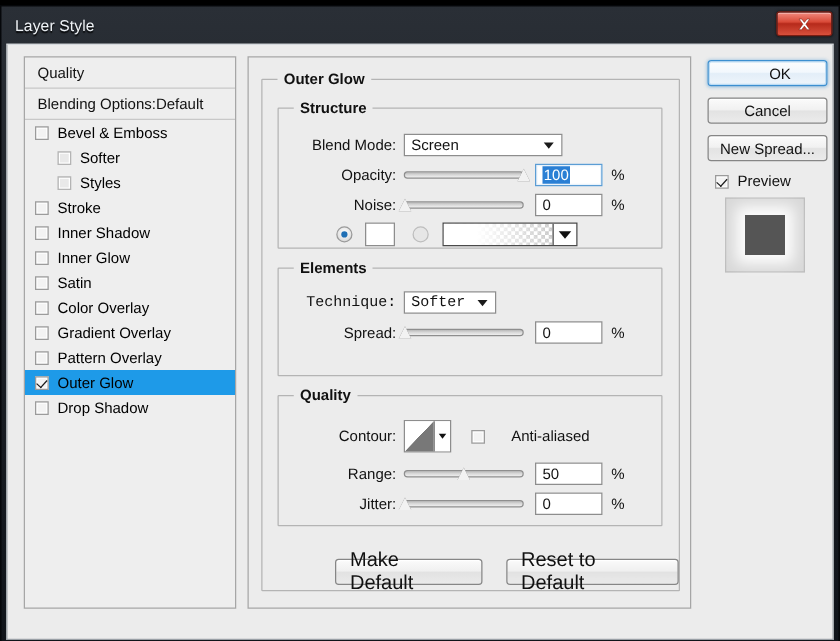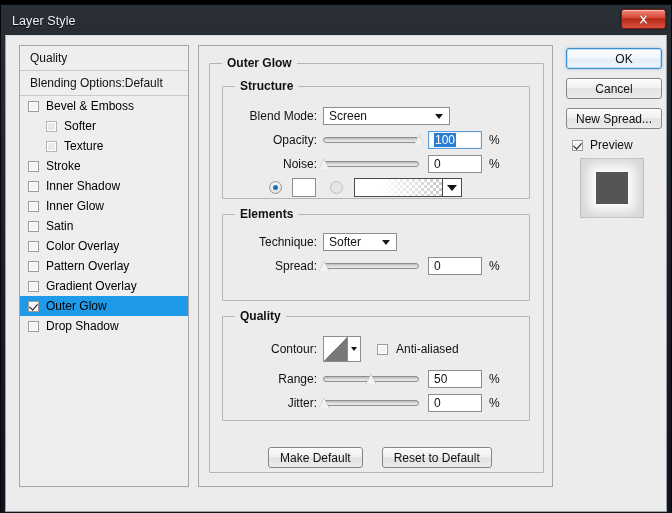--- a/index.html
+++ b/index.html
@@ -311,21 +311,21 @@
   .aa-wrap { display: flex; align-items: center; cursor: pointer; }
   .aa-wrap .t { font-size: 12px; color: #111; margin-left: 7px; }
 
   
   .defbtn {
     height: 21px;
     padding: 0 11px;
     background: linear-gradient(to bottom, #fbfbfb 0%, #f0f0f0 46%, #e2e2e2 52%, #eaeaea 100%);
     border: 1px solid #868686;
     border-radius: 3px;
-    font-size: 12px; color: #111;
+    font-size: 16px; color: #111;
     display: flex; align-items: center; justify-content: center;
     cursor: pointer;
     box-shadow: inset 0 1px 0 #ffffff;
   }
 
   
   #right-col {
     position: absolute;
     left: 560px; top: 12px;
     width: 98px;
@@ -389,21 +389,21 @@
       <div class="style-row">
         <span class="cbx"></span>
         <span>Bevel &amp; Emboss</span>
       </div>
       <div class="style-row indent">
         <span class="cbx dim"></span>
         <span>Softer</span>
       </div>
       <div class="style-row indent">
         <span class="cbx dim"></span>
-        <span>Texture</span>
+        <span>Styles</span>
       </div>
       <div class="style-row">
         <span class="cbx"></span>
         <span>Stroke</span>
       </div>
       <div class="style-row">
         <span class="cbx"></span>
         <span>Inner Shadow</span>
       </div>
       <div class="style-row">
@@ -413,25 +413,25 @@
       <div class="style-row">
         <span class="cbx"></span>
         <span>Satin</span>
       </div>
       <div class="style-row">
         <span class="cbx"></span>
         <span>Color Overlay</span>
       </div>
       <div class="style-row">
         <span class="cbx"></span>
+        <span>Gradient Overlay</span>
+      </div>
+      <div class="style-row">
+        <span class="cbx"></span>
         <span>Pattern Overlay</span>
-      </div>
-      <div class="style-row">
-        <span class="cbx"></span>
-        <span>Gradient Overlay</span>
       </div>
       <div class="style-row selected">
         <span class="cbx checked"></span>
         <span>Outer Glow</span>
       </div>
       <div class="style-row">
         <span class="cbx"></span>
         <span>Drop Shadow</span>
       </div>
     </div>
@@ -483,21 +483,21 @@
             <span class="grad-swatch" style="margin-left:11px;">
               <i class="grad"></i>
               <i class="gbtn"></i>
             </span>
           </div>
         </div>
 
         <div class="group" id="grp-elem">
           <span class="legend">Elements</span>
 
-          <div class="row" style="left:8px; top:18px;">
+          <div class="row" style="left:8px; top:18px;font-family:Liberation Mono, monospace;">
             <span class="lbl" style="width:86px;">Technique:</span>
             <span class="combo" style="width:74px; margin-left:6px;">
               <span>Softer</span>
               <i class="arw"></i>
             </span>
           </div>
 
           <div class="row" style="left:8px; top:42px;">
             <span class="lbl" style="width:86px;">Spread:</span>
             <span class="slider" style="margin-left:6px;">
@@ -516,21 +516,21 @@
           <span class="legend">Quality</span>
 
           <div class="row" style="left:8px; top:18px; height:28px;">
             <span class="lbl" style="width:86px;">Contour:</span>
             <span class="contour-box" style="margin-left:6px;">
               <i class="ramp"></i>
               <i class="cbtn"></i>
             </span>
             <span class="aa-wrap" style="margin-left:16px;">
               <span class="cbx"></span>
-              <span class="t" style="margin-left:1px;">Anti-aliased</span>
+              <span class="t" style="margin-left:14px;">Anti-aliased</span>
             </span>
           </div>
 
           <div class="row" style="left:8px; top:53px;">
             <span class="lbl" style="width:86px;">Range:</span>
             <span class="slider" style="margin-left:6px;">
               <i class="track"></i>
               <i class="thumb" style="left:48px;"></i>
             </span>
             <span class="numfield" style="margin-left:9px;">

